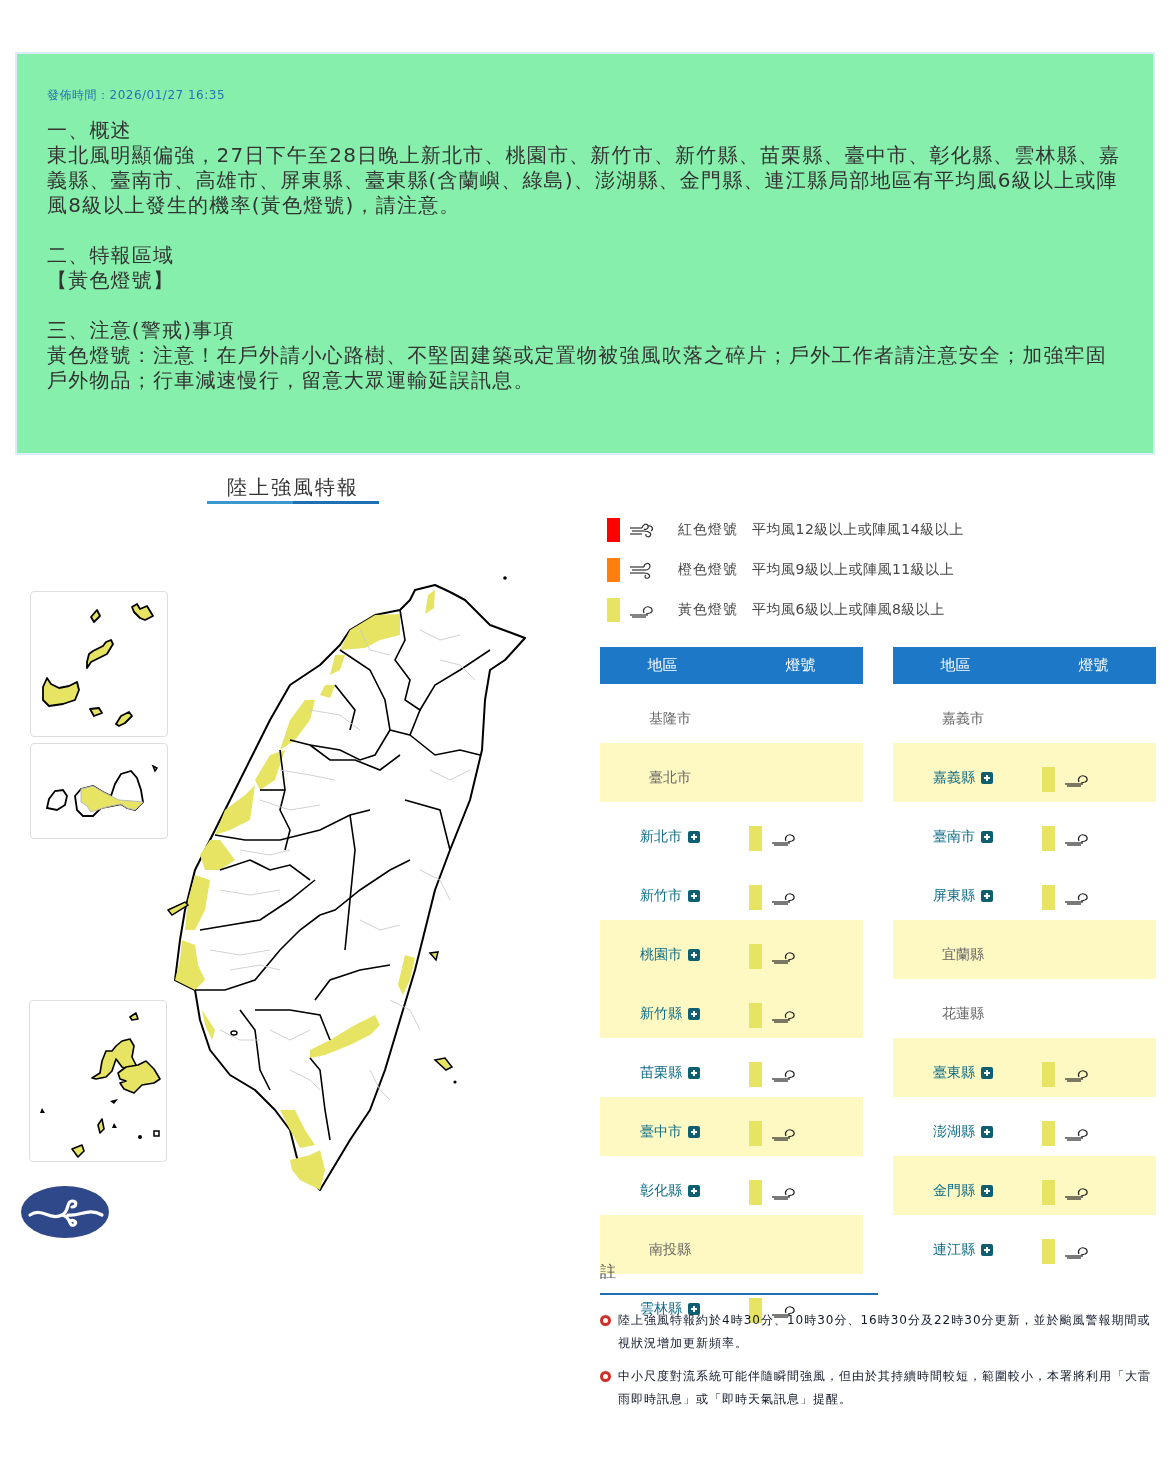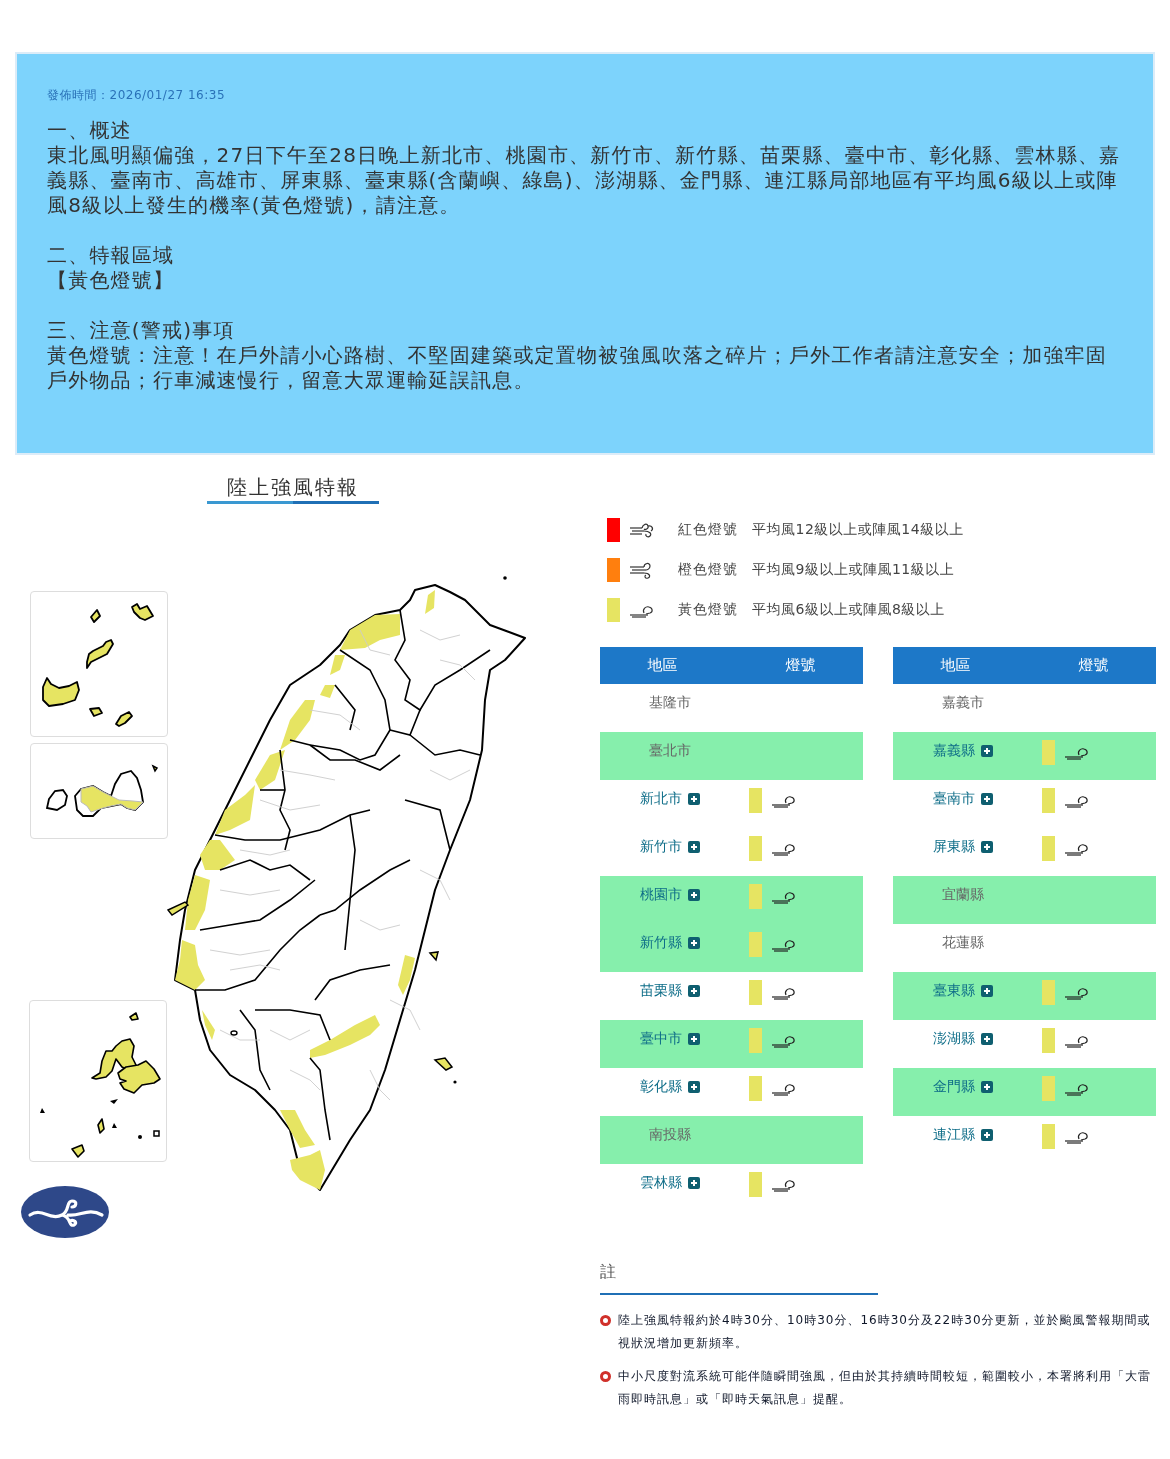--- a/index.html
+++ b/index.html
@@ -1,21 +1,21 @@
 <!DOCTYPE html>
 <html><head>
 <meta charset="utf-8">
 <style>
   * { box-sizing: border-box; margin: 0; padding: 0; }
   html, body { width: 1170px; height: 1459px; background: #ffffff; overflow: hidden; }
   body { font-family: "DejaVu Sans", "Liberation Sans", sans-serif; color: #333; position: relative; }
 
   .summary-box {
     position: absolute; left: 15px; top: 52px; width: 1140px; height: 403px;
-    border: 2px solid #dcecf8; background: #7dd3fc; padding: 30px 30px 0 30px;
+    border: 2px solid #dcecf8; background: #86efac; padding: 30px 30px 0 30px;
   }
   .issue-time { font-size: 12px; color: #2a72b8; letter-spacing: 0.5px; margin-top: 3px; margin-bottom: 14px; }
   .para { font-size: 20px; line-height: 25px; color: #333; letter-spacing: 1.2px; }
   .gap { height: 25px; }
 
   .map-title {
     position: absolute; left: 207px; top: 474px; width: 172px; height: 30px;
     text-align: center; font-size: 20px; color: #333; letter-spacing: 2px;
     border-bottom: 3px solid #1f6fb5;
   }
@@ -29,22 +29,22 @@
   .legend { position: absolute; left: 607px; top: 510px; width: 560px; }
   .legend-row { display: flex; align-items: center; height: 40px; text-align: center; }
   .legend-swatch { width: 13px; height: 24px; margin-right: 8px; }
   .legend-icon { width: 28px; height: 20px; margin-right: 8px; }
   .legend-name { font-size: 14px; color: #444; width: 88px; letter-spacing: 1px; }
   .legend-desc { font-size: 14px; color: #444; letter-spacing: 0.5px; }
 
   .region-table { position: absolute; top: 647px; width: 263px; }
   .rt-head { display: flex; height: 37px; background: #1d78c8; color: #fff; font-size: 15px; align-items: center; gap: 13px; }
   .rt-head span { flex: 1; text-align: center; }
-  .rt-row { display: flex; height: 48px; align-items: flex-start; padding-top: 8px; }
-  .rt-row.alt { background: #86efac; }
+  .rt-row { display: flex; height: 59px; align-items: flex-start; padding-top: 24px; }
+  .rt-row.alt { background: #fef9c3; }
   .rt-region { width: 140px; text-align: center; font-size: 14px; color: #666; display: flex; justify-content: center; align-items: center; height: 22px; }
   .rt-region.active { color: #0e6d88; cursor: pointer; }
   .plus-icon { display: inline-block; width: 12px; height: 12px; background: #0f5f70; border-radius: 2px; margin-left: 6px; position: relative; }
   .plus-icon::before { content:""; position:absolute; left:3px; top:5px; width:6px; height:2px; background:#fff; }
   .plus-icon::after { content:""; position:absolute; left:5px; top:3px; width:2px; height:6px; background:#fff; }
   .rt-signal { display: flex; align-items: center; height: 24px; padding-left: 9px; }
   .signal-bar { width: 13px; height: 25px; background: #e6e462; margin-right: 8px; }
   .wind-icon { width: 28px; height: 20px; }
 
   .notes { position: absolute; left: 600px; top: 1262px; width: 555px; }

